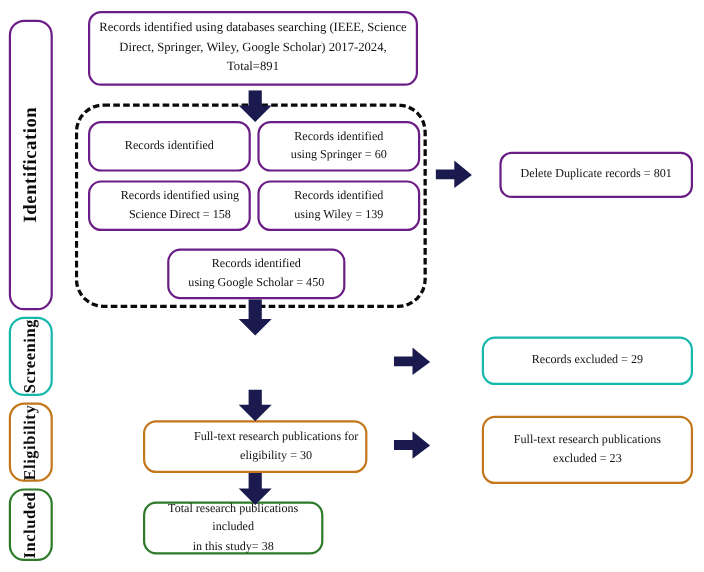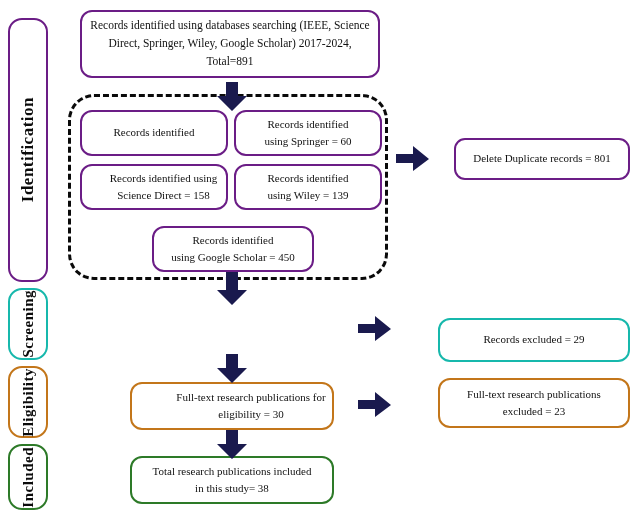--- a/index.html
+++ b/index.html
@@ -73,26 +73,26 @@
   
   #box-databases{left:80px;top:10px;width:300px;height:68px;font-size:11.5px;}
   #box-ieee         {left:80px;top:110px;width:148px;height:46px;font-size:11px;}
   #box-springer     {left:234px;top:110px;width:148px;height:46px;font-size:11px;}
   #box-sciencedirect{left:80px;top:164px;width:148px;height:46px;font-size:11px;padding-left:25px;}
   #box-wiley        {left:234px;top:164px;width:148px;height:46px;font-size:11px;}
   #box-scholar      {left:152px;top:226px;width:162px;height:46px;font-size:11px;}
   #box-duplicates   {left:454px;top:138px;width:176px;height:42px;font-size:11px;border-radius:11px;}
 
   #box-screened     {left:130px;top:306px;width:204px;height:48px;font-size:11px;}
-  #box-excluded29   {left:438px;top:306px;width:192px;height:44px;font-size:11px;margin-top:12px;}
+  #box-excluded29   {left:438px;top:306px;width:192px;height:44px;font-size:11px;}
 
   #box-fulltext     {left:130px;top:382px;width:204px;height:48px;font-size:11px;padding-left:44px;}
-  #box-excluded23   {left:438px;top:378px;width:192px;height:50px;font-size:11px;}
-
-  #box-included     {left:130px;top:456px;width:204px;height:48px;font-size:11px;}
+  #box-excluded23   {left:438px;top:378px;width:192px;height:62px;font-size:11px;}
+
+  #box-included     {left:130px;top:456px;width:164px;height:48px;font-size:11px;}
 
   .lines{display:block;}
   .lines i{display:block;font-style:normal;}
 
   
   .arrow{position:absolute;}
   .arrow svg{display:block;}
 </style>
 </head>
 <body>

